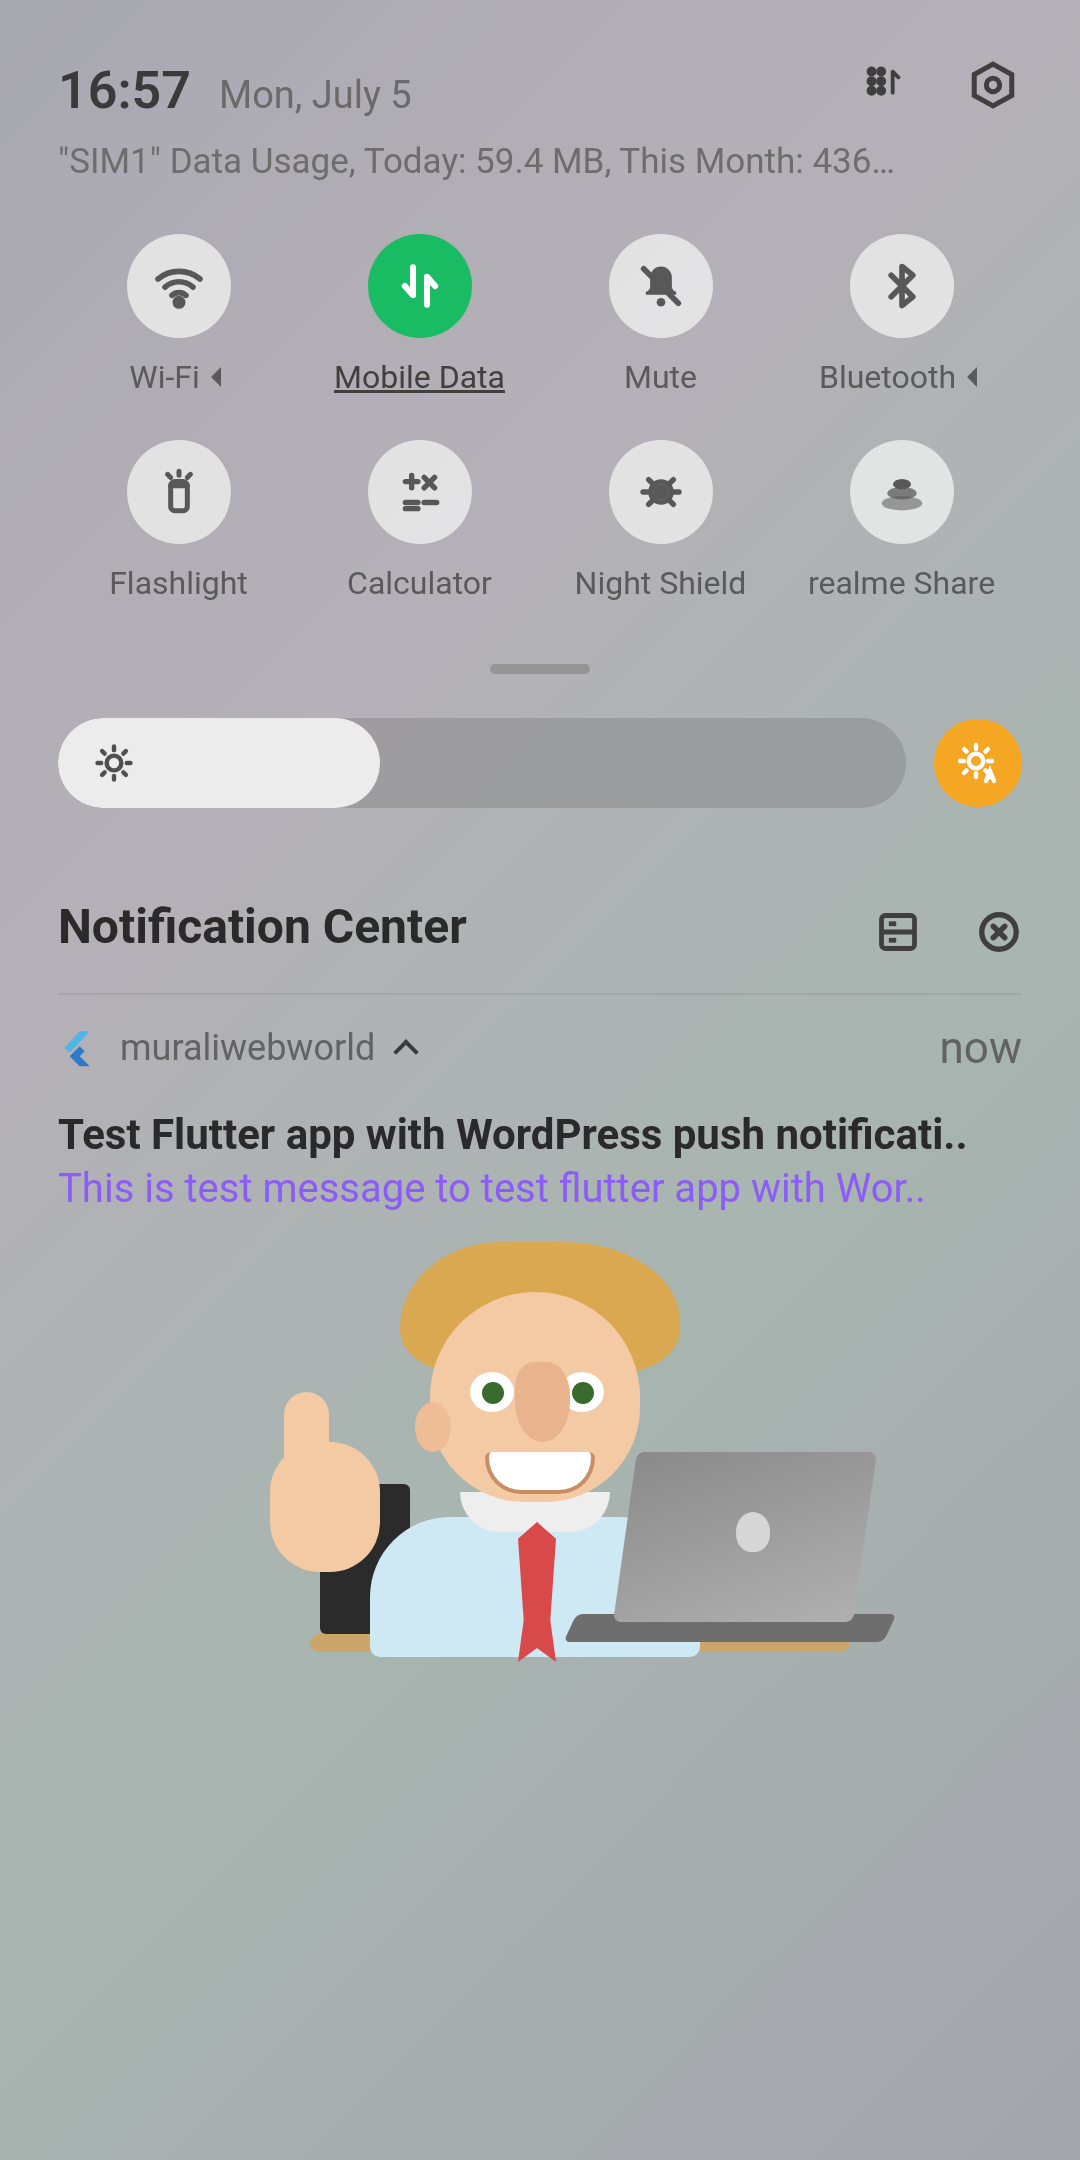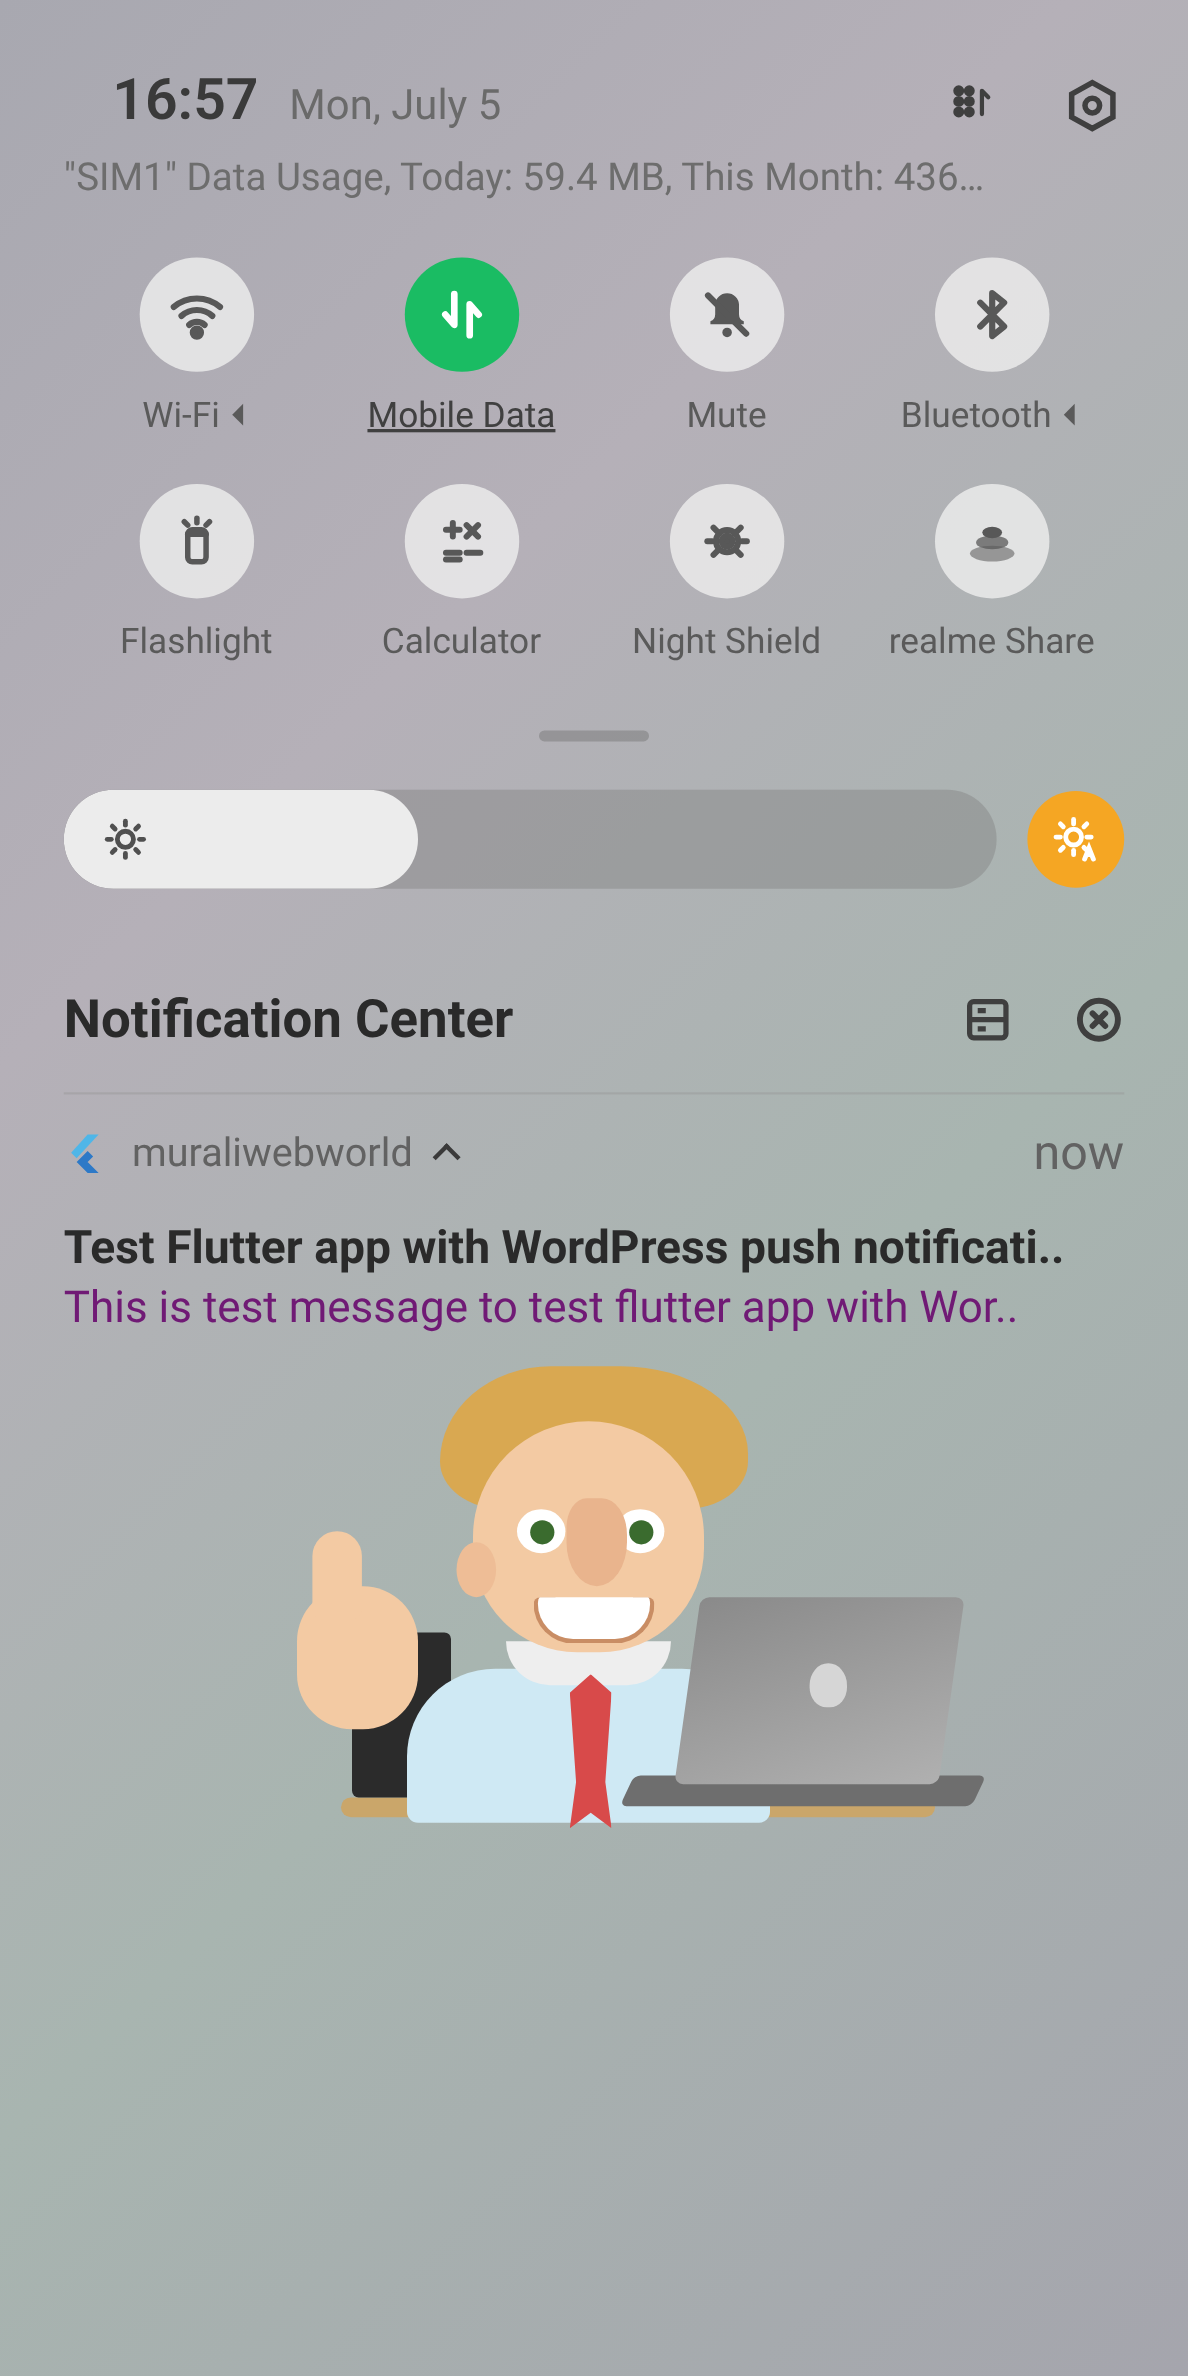--- a/index.html
+++ b/index.html
@@ -11,23 +11,22 @@
   }
   body {
     background: linear-gradient(135deg, #a8a8b0 0%, #b5b0b8 30%, #a8b5b0 60%, #a5a5ad 100%);
     position: relative;
   }
   .panel {
     padding: 60px 58px 0 58px;
   }
   .header-row1 {
     display: flex;
-    align-items: flex-end;
+    align-items: flex-start;
     justify-content: space-between;
-    margin-left: 44px;
   }
   .header-left {
     display: flex;
     align-items: baseline;
     gap: 28px;
   }
   .time {
     font-size: 52px;
     font-weight: 600;
     color: #3a3a3a;
@@ -136,21 +135,21 @@
     border-radius: 50%;
     background: #f5a623;
     display: flex;
     align-items: center;
     justify-content: center;
     color: #fff;
   }
   .notif-header {
     margin-top: 90px;
     display: flex;
-    align-items: center;
+    align-items: flex-end;
     justify-content: space-between;
   }
   .notif-title {
     font-size: 48px;
     font-weight: 700;
     color: #2a2a2a;
   }
   .notif-header-icons {
     display: flex;
     align-items: center;
@@ -194,21 +193,21 @@
     margin-top: 36px;
     font-size: 42px;
     font-weight: 700;
     color: #2a2a2a;
     white-space: nowrap;
     overflow: hidden;
   }
   .notif-body {
     margin-top: 6px;
     font-size: 40px;
-    color: #701a75;
+    color: #8b5cf6;
     white-space: nowrap;
     overflow: hidden;
   }
   .notif-image {
     margin-top: 30px;
     width: 100%;
     height: 410px;
     display: flex;
     justify-content: center;
     align-items: flex-end;

